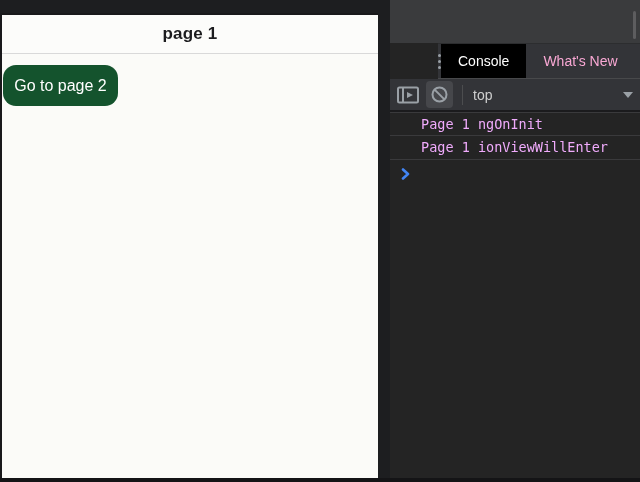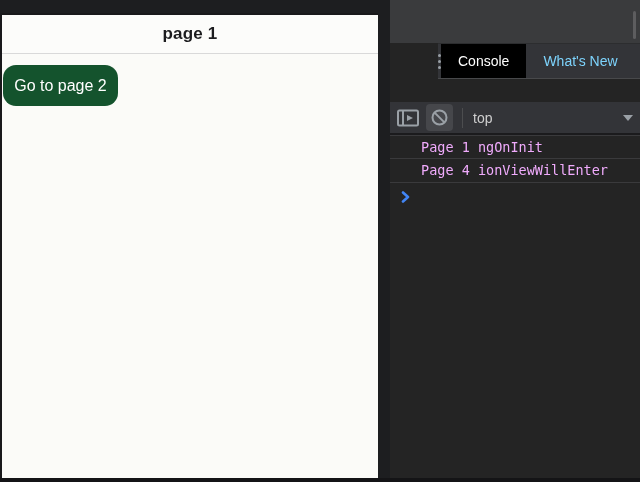--- a/index.html
+++ b/index.html
@@ -29,27 +29,27 @@
   .devtools { position:absolute; left:390px; top:0; width:250px; height:478px; background:#242424; }
   .dt-top { position:relative; height:43px; background:#3a3b3d; }
   .dt-scroll-thumb { position:absolute; right:4px; top:11px; width:3px; height:28px; background:#5d5d5f; border-radius:2px; }
 
   .dt-tabbar {
     height:36px; background:#333438; display:flex; align-items:stretch;
     border-top:1px solid #2c2d2f; border-bottom:1px solid #48494b; overflow:hidden;margin-left:48px;
   }
   .kebab { width:34px; display:flex; flex-direction:column; align-items:center; justify-content:center; gap:3px; cursor:pointer; }
   .kebab .dot { width:3px; height:3px; border-radius:50%; background:#9aa0a6; }
-  .dt-tab { display:flex; align-items:center; padding:0 17px; font-size:14px; color:#7dd3fc; white-space:nowrap; cursor:pointer; }
+  .dt-tab { display:flex; align-items:center; padding:0 17px; font-size:14px; color:#f9a8d4; white-space:nowrap; cursor:pointer; }
   .dt-tab.active { background:#000000; color:#ffffff; }
   .dt-tab.partial { padding:0 5px 0 16px; margin-left:auto; }
 
   .dt-toolbar {
     position:relative; height:33px; background:#333438;
-    display:flex; align-items:center; border-bottom:2px solid #1b1b1d;margin-top:23px;
+    display:flex; align-items:center; border-bottom:2px solid #1b1b1d;
   }
   .tb-icon-btn { display:flex; align-items:center; justify-content:center; cursor:pointer; }
   .sidebar-btn { width:28px; height:26px; margin-left:4px; }
   .clear-btn { width:27px; height:27px; margin-left:4px; background:#46474b; border-radius:4px; }
   .tb-sep { width:1px; height:20px; background:#4c4d4f; margin:0 10px 0 9px; }
   .tb-context { font-size:14px; color:#cfcfcf; cursor:pointer; }
   .tb-caret {
     position:absolute; right:7px; top:13px; width:0; height:0; cursor:pointer;
     border-left:5px solid transparent; border-right:5px solid transparent; border-top:6px solid #9aa0a6;
   }
@@ -111,21 +111,21 @@
           <line x1="3.6" y1="3.6" x2="13.4" y2="13.4" stroke="#9aa0a6" stroke-width="2"></line>
         </svg>
       </div>
       <div class="tb-sep"></div>
       <span class="tb-context">top</span>
       <div class="tb-caret"></div>
     </div>
 
     <div class="console-area">
       <div class="console-row first">Page 1 ngOnInit</div>
-      <div class="console-row">Page 4 ionViewWillEnter</div>
+      <div class="console-row">Page 1 ionViewWillEnter</div>
       <div class="prompt-row">
         <svg width="9" height="12" viewBox="0 0 9 12">
           <path d="M2 1.5 L7 6 L2 10.5" fill="none" stroke="#4285f4" stroke-width="2.6" stroke-linecap="round" stroke-linejoin="round"></path>
         </svg>
       </div>
     </div>
 
   </div>
 
   <div class="bottom-bar"></div>

